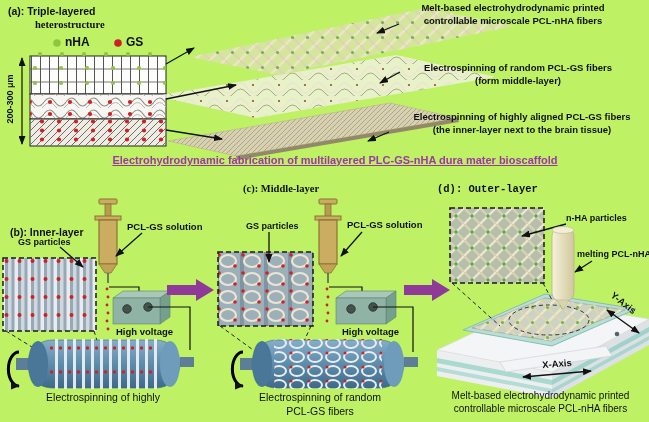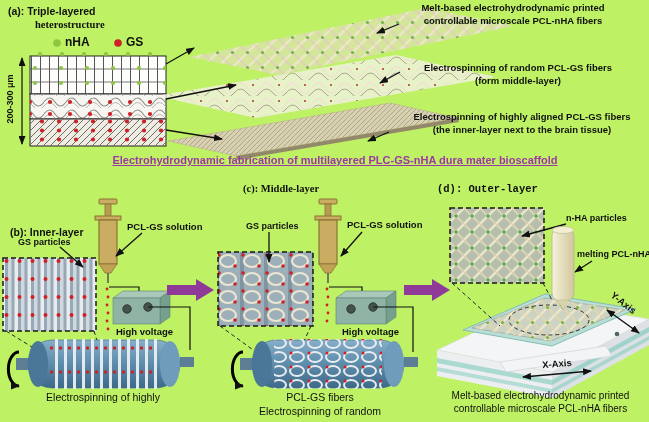--- a/index.html
+++ b/index.html
@@ -319,22 +319,22 @@
 <div class="t fs95" style="left:116px; top:327px;">High voltage</div>
 <div class="cap" style="left:12px; top:391px; width:182px;">
   <div>Electrospinning of highly</div>
 </div>
 
 <div class="t fs105" style="left:243px; top:183px;font-family:Liberation Serif, serif;">(c): Middle-layer</div>
 <div class="t fs9" style="left:246px; top:221px;">GS particles</div>
 <div class="t fs95" style="left:347px; top:220px;">PCL-GS solution</div>
 <div class="t fs95" style="left:342px; top:327px;">High voltage</div>
 <div class="cap" style="left:230px; top:391px; width:180px;">
+  <div>Electrospinning of random</div>
   <div>PCL-GS fibers</div>
-  <div>Electrospinning of random</div>
 </div>
 
 <div class="t fs105" style="left:437px; top:183px;font-family:Liberation Mono, monospace;">(d): Outer-layer</div>
 <div class="t fs9" style="left:566px; top:213px;">n-HA particles</div>
 <div class="t fs9" style="left:577px; top:249px;">melting PCL-nHA</div>
 <div class="t fs95 ctr" id="pd-yaxis" style="left:592px; top:298px; width:62px;">Y-Axis</div>
 <div class="t fs95 ctr" id="pd-xaxis" style="left:526px; top:359px; width:62px;">X-Axis</div>
 <div class="cap" style="left:432px; top:389px; width:217px; font-size:10px; line-height:13px;">
   <div>Melt-based electrohydrodynamic printed</div>
   <div>controllable microscale PCL-nHA fibers</div>

